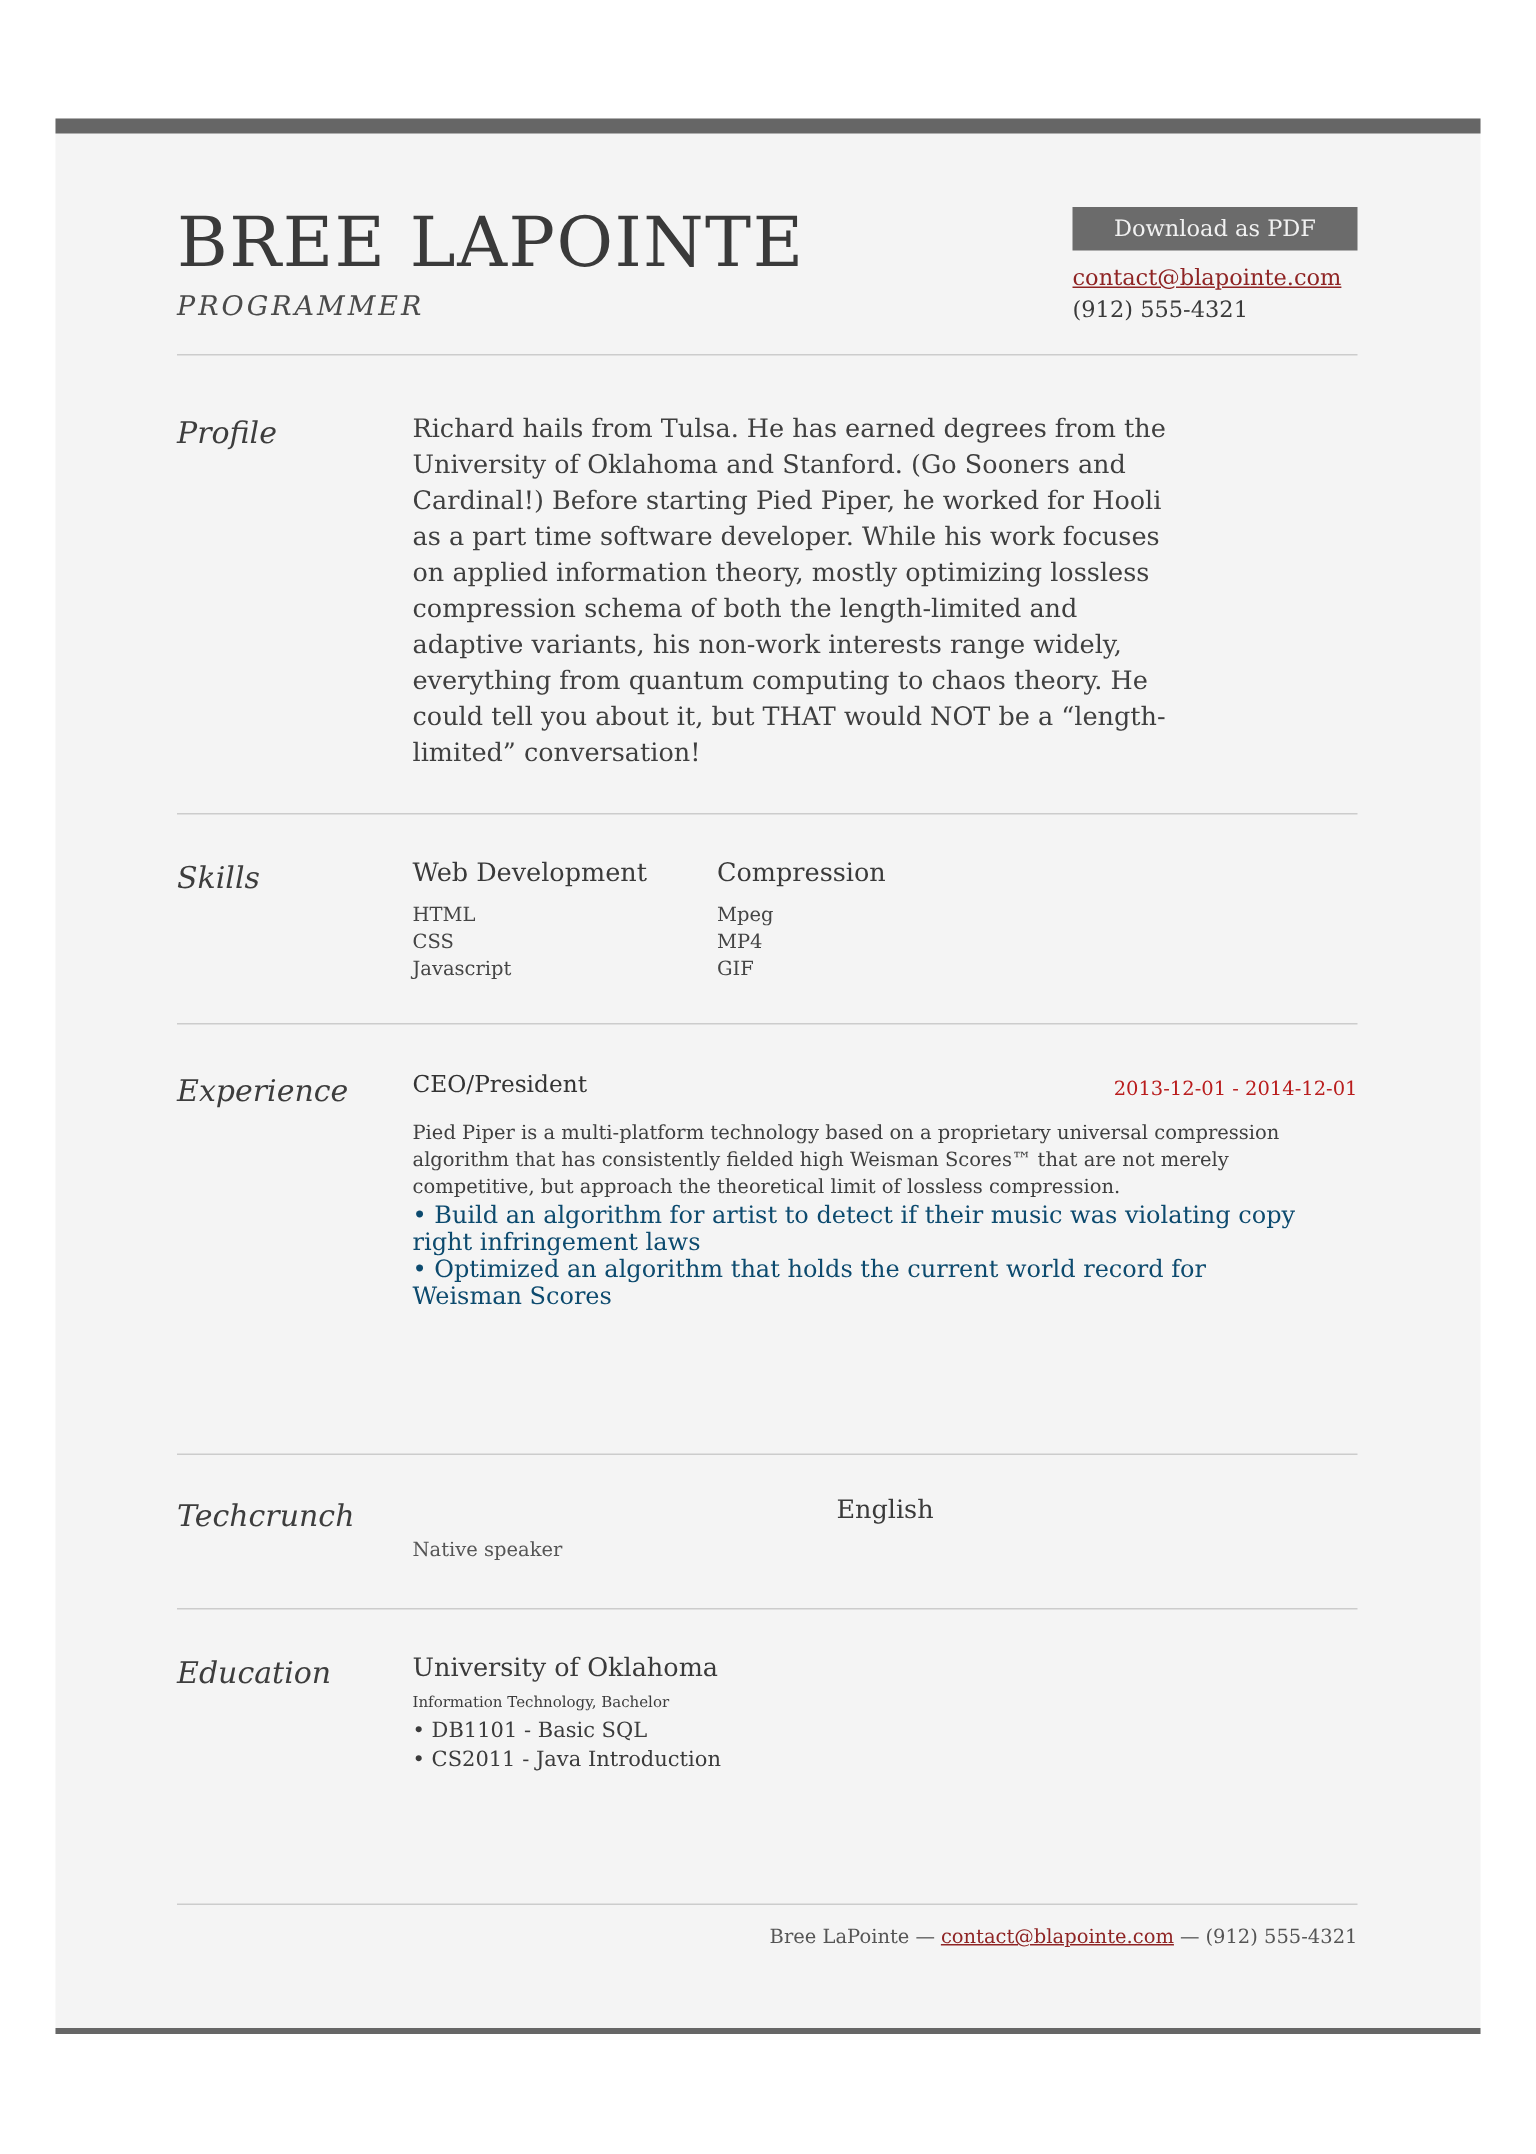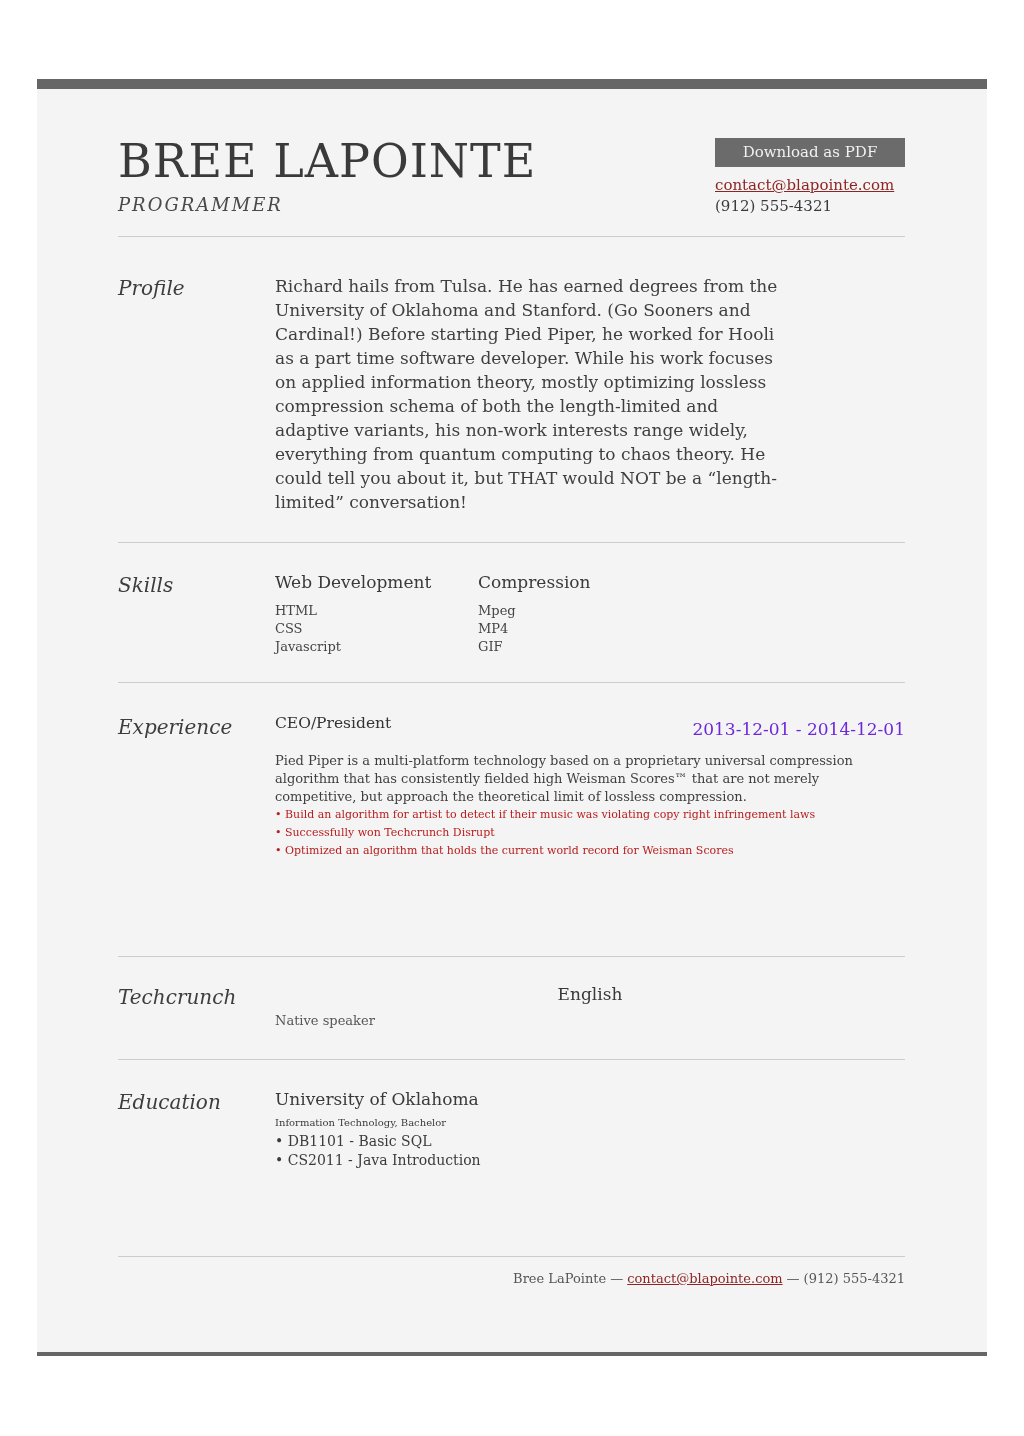--- a/index.html
+++ b/index.html
@@ -65,24 +65,24 @@
   .skills-groups { display: flex; }
   .skill-group { width: 203px; flex: 0 0 203px; }
   .skill-group-name { font-size: 17px; color: #3a3a3a; margin-top: -1px; }
   .skill-list { list-style: none; margin: 10px 0 0; padding: 0; }
   .skill-list li { font-size: 13px; line-height: 18px; color: #454545; }
 
   
   .sec-experience { padding: 32px 0 96px; }
   .exp-header { display: flex; justify-content: space-between; align-items: flex-start; }
   .exp-role { font-size: 15.5px; color: #333333; margin-top: -1px; }
-  .exp-dates { font-size: 17px; color: #6d28d9; padding-top: 4px; }
+  .exp-dates { font-size: 13px; color: #b91c1c; padding-top: 4px; }
   .exp-desc { margin-top: 13px; width: 596px; font-size: 13px; line-height: 18px; color: #3f3f3f; }
   .exp-bullets { list-style: none; margin: 0; padding: 0; width: 596px; }
-  .exp-bullets li { font-size: 11px; line-height: 18px; color: #b91c1c; }
+  .exp-bullets li { font-size: 16px; line-height: 18px; color: #0c4a6e; }
   .exp-bullets li::before, .edu-courses li::before { content: "• "; }
 
   
   .sec-languages { padding: 28px 0 31px; }
   .lang-name { font-size: 17px; color: #3a3a3a; margin-top: -1px; text-align: center; }
   .lang-level { margin-top: 9px; font-size: 13px; color: #555555; }
 
   
   .sec-education { padding: 30px 0 86px; }
   .edu-school { font-size: 17px; color: #3a3a3a; margin-top: -1px; }
@@ -153,21 +153,20 @@
     <div class="section sec-experience">
       <div class="section-label">Experience</div>
       <div class="section-body">
         <div class="exp-header">
           <div class="exp-role">CEO/President</div>
           <div class="exp-dates">2013-12-01 - 2014-12-01</div>
         </div>
         <div class="exp-desc">Pied Piper is a multi-platform technology based on a proprietary universal compression algorithm that has consistently fielded high Weisman Scores™ that are not merely competitive, but approach the theoretical limit of lossless compression.</div>
         <ul class="exp-bullets">
           <li>Build an algorithm for artist to detect if their music was violating copy right infringement laws</li>
-          <li>Successfully won Techcrunch Disrupt</li>
           <li>Optimized an algorithm that holds the current world record for Weisman Scores</li>
         </ul>
       </div>
     </div>
 
     <hr class="divider">
 
     <div class="section sec-languages">
       <div class="section-label">Techcrunch</div>
       <div class="section-body">

